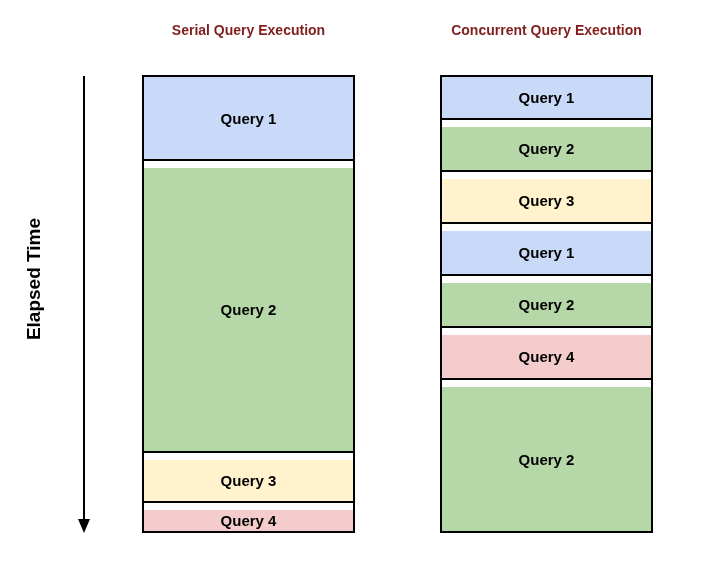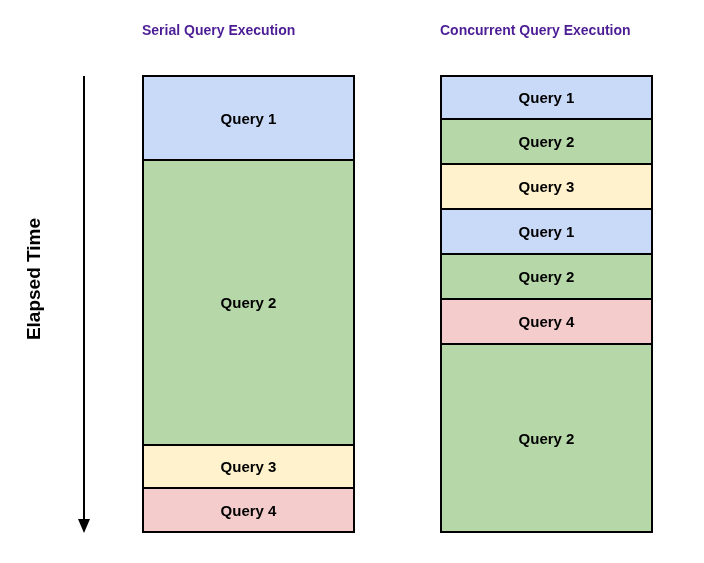--- a/index.html
+++ b/index.html
@@ -45,35 +45,37 @@
     height: 0;
     border-left: 6px solid transparent;
     border-right: 6px solid transparent;
     border-top: 14px solid #000;
   }
   
   .col-title {
     position: absolute;
     top: 22px;
     width: 213px;
+    text-align: center;
     font-size: 14px;
     font-weight: bold;
-    color: #4c1d95;
+    color: #7f1d1d;
     white-space: nowrap;
   }
   .stack {
     position: absolute;
     top: 75px;
     width: 213px;
     height: 458px;
     box-sizing: border-box;
     border: 2px solid #000;
     overflow: hidden;
     display: flex;
     flex-direction: column;
+    gap: 7px;
   }
   .segment {
     box-sizing: border-box;
     border-bottom: 2px solid #000;
     flex: none;
     display: flex;
     align-items: center;
     justify-content: center;
   }
   .segment:last-child {

